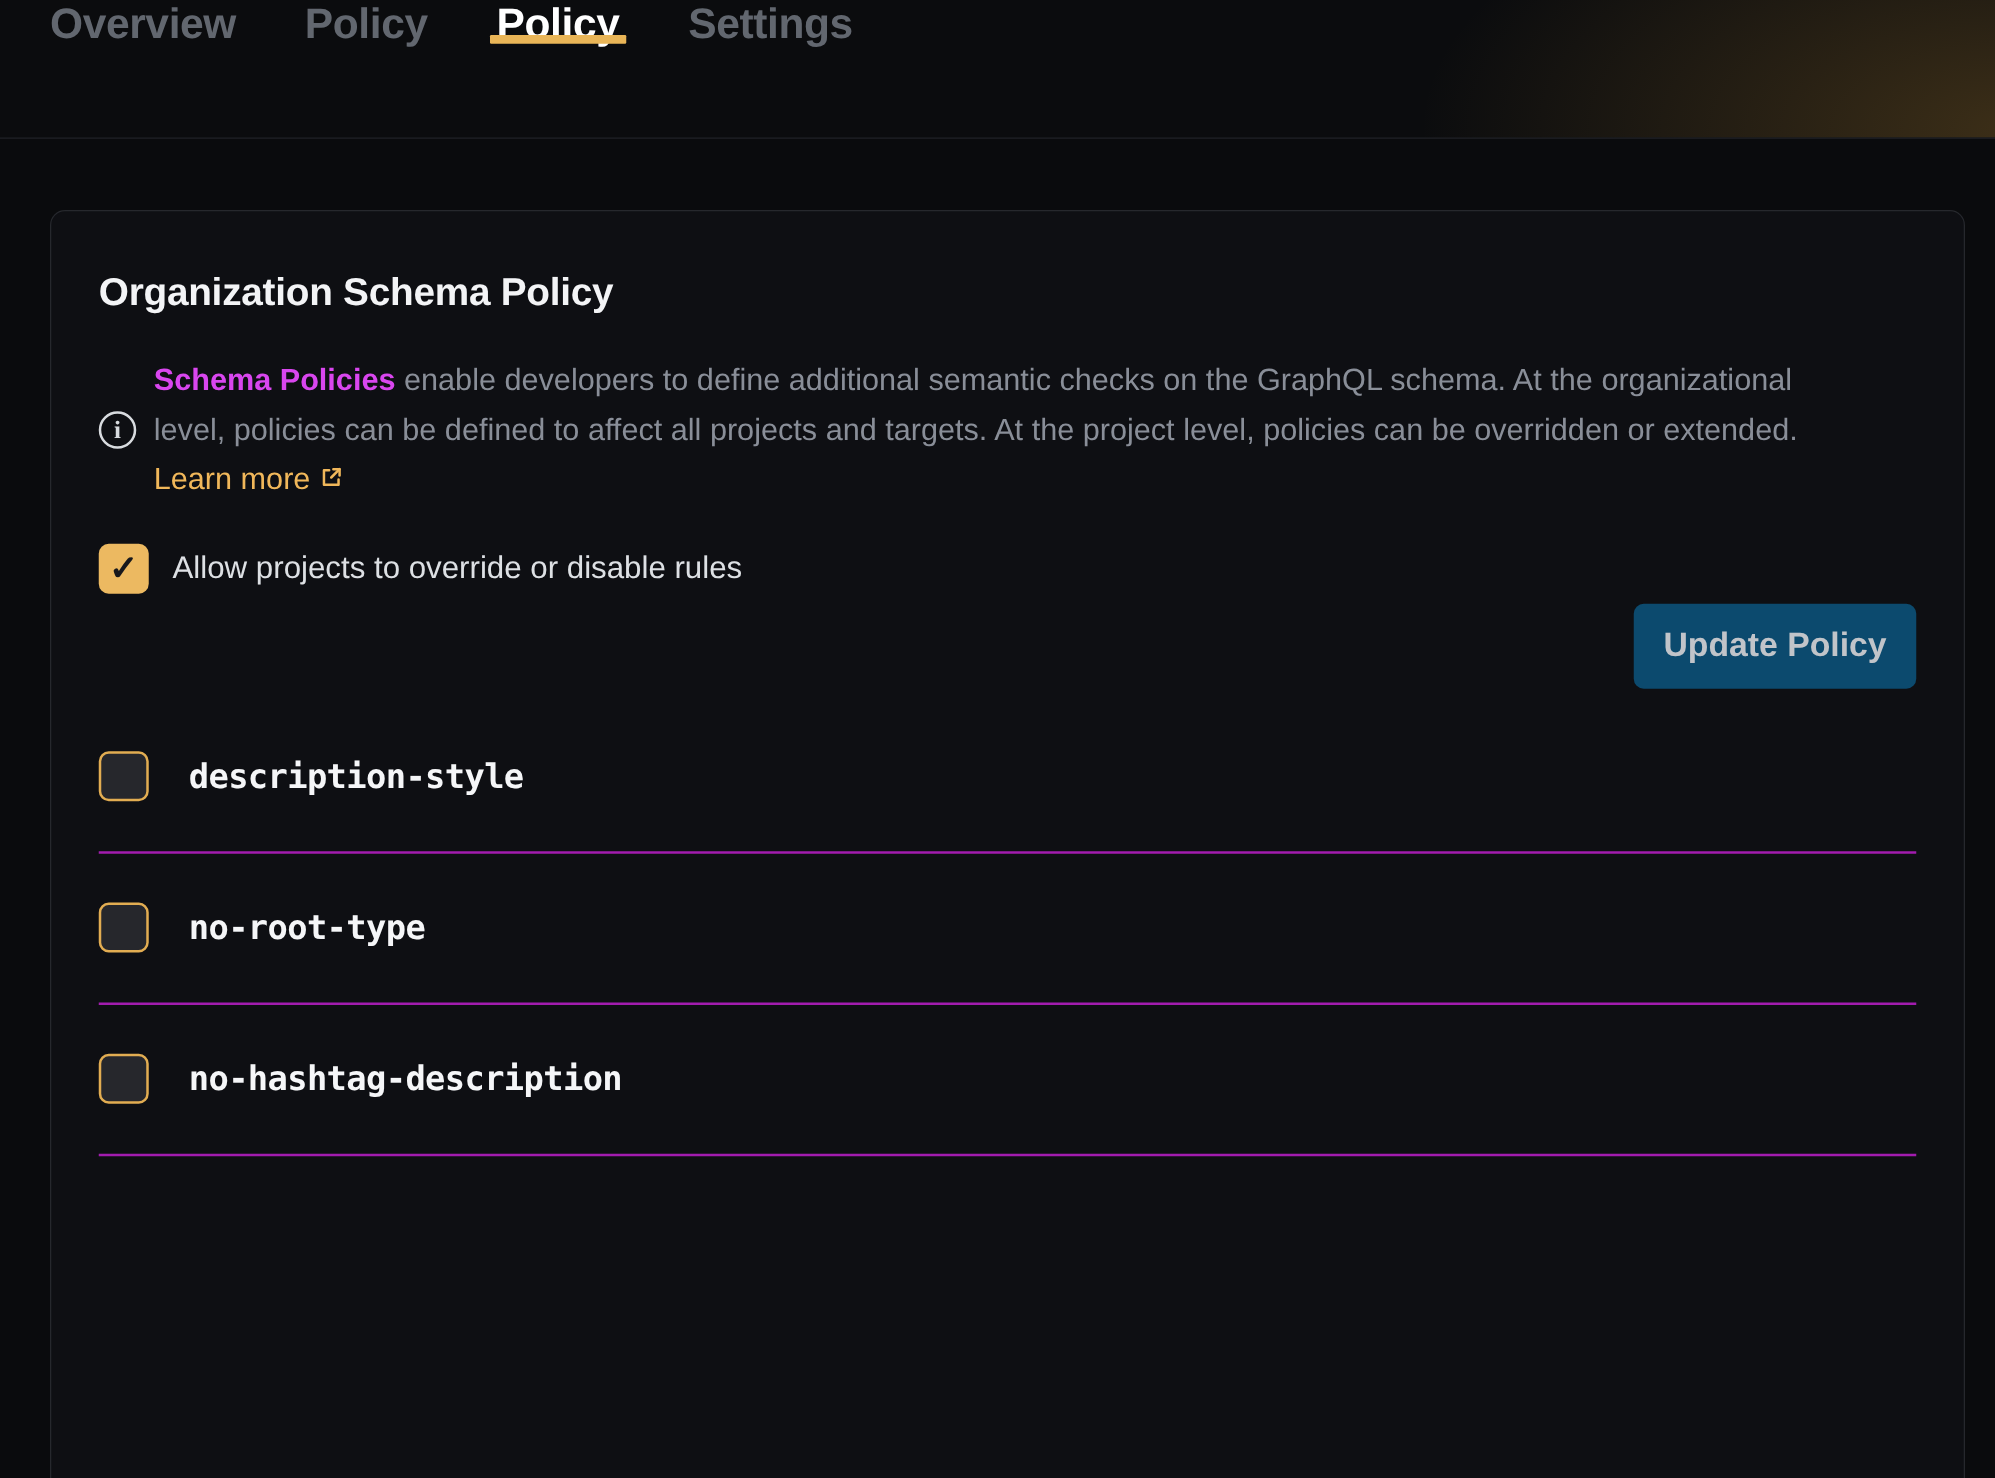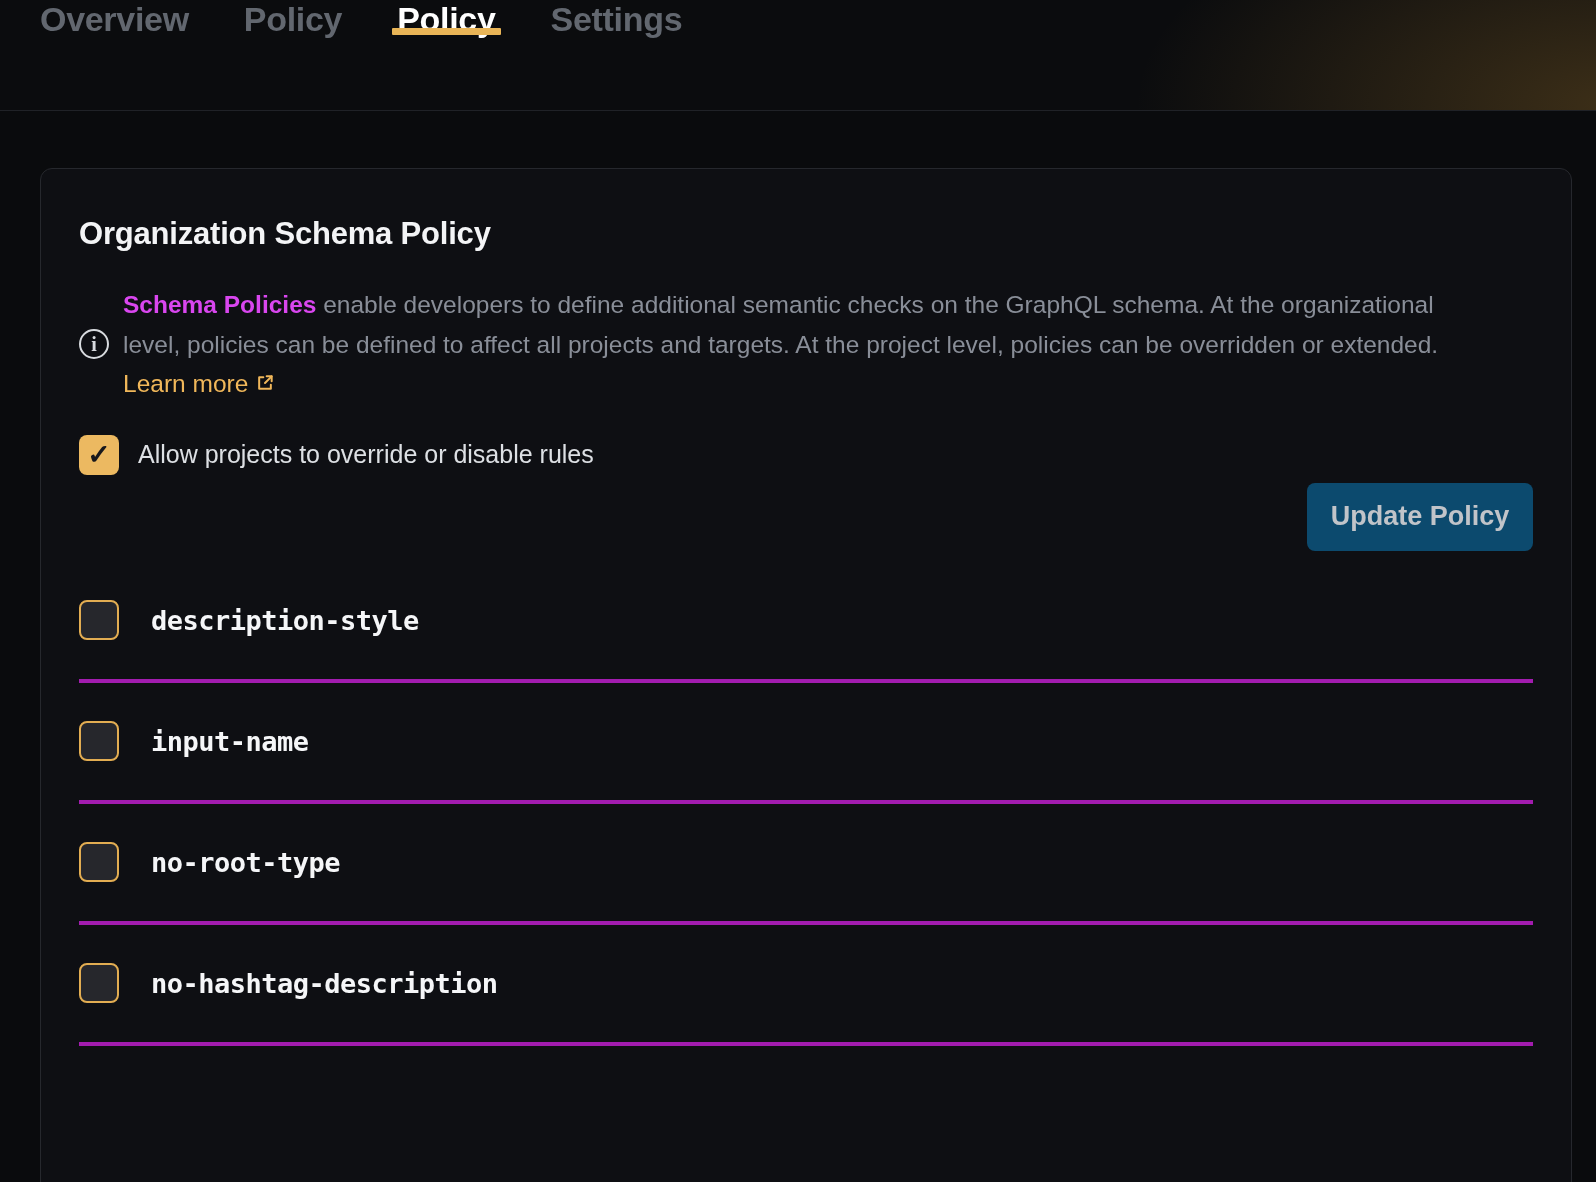--- a/index.html
+++ b/index.html
@@ -148,21 +148,21 @@
     cursor: pointer;
   }
 
   
   .rules-list { margin-top: 11px; }
   .rule-row {
     height: 121px;
     display: flex;
     align-items: center;
     gap: 32px;
-    border-bottom: 4px solid #a21caf;
+    border-bottom: 2px solid #a21caf;
   }
   .rule-name {
     font-family: "DejaVu Sans Mono", "Liberation Mono", monospace;
     font-weight: 700;
     font-size: 27px;
     color: #f5f6f8;
     letter-spacing: -0.5px;
   }
 </style>
 </head>
@@ -208,24 +208,20 @@
     <button class="update-btn">Update Policy</button>
   </div>
 
   <div class="rules-list">
     <div class="rule-row">
       <div class="checkbox unchecked" role="checkbox" aria-checked="false"></div>
       <span class="rule-name">description-style</span>
     </div>
     <div class="rule-row">
       <div class="checkbox unchecked" role="checkbox" aria-checked="false"></div>
-      <span class="rule-name">input-name</span>
-    </div>
-    <div class="rule-row">
-      <div class="checkbox unchecked" role="checkbox" aria-checked="false"></div>
       <span class="rule-name">no-root-type</span>
     </div>
     <div class="rule-row">
       <div class="checkbox unchecked" role="checkbox" aria-checked="false"></div>
       <span class="rule-name">no-hashtag-description</span>
     </div>
   </div>
 
 </div>
 

